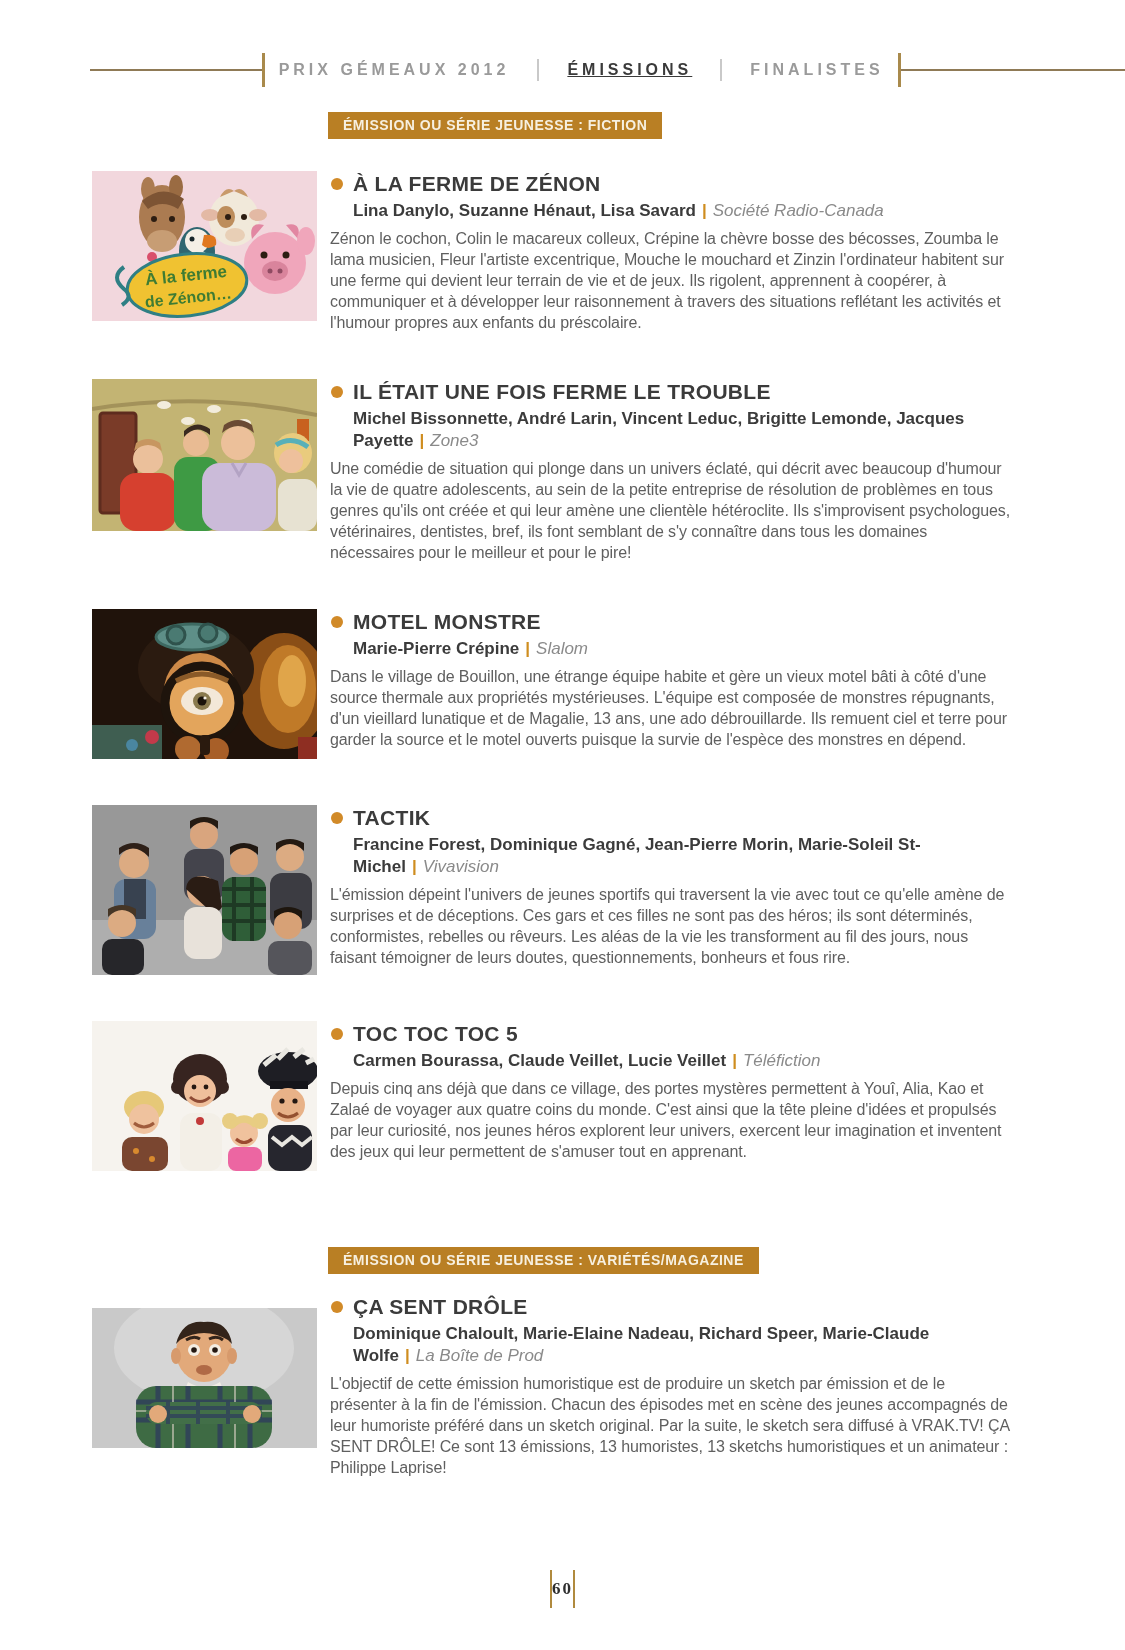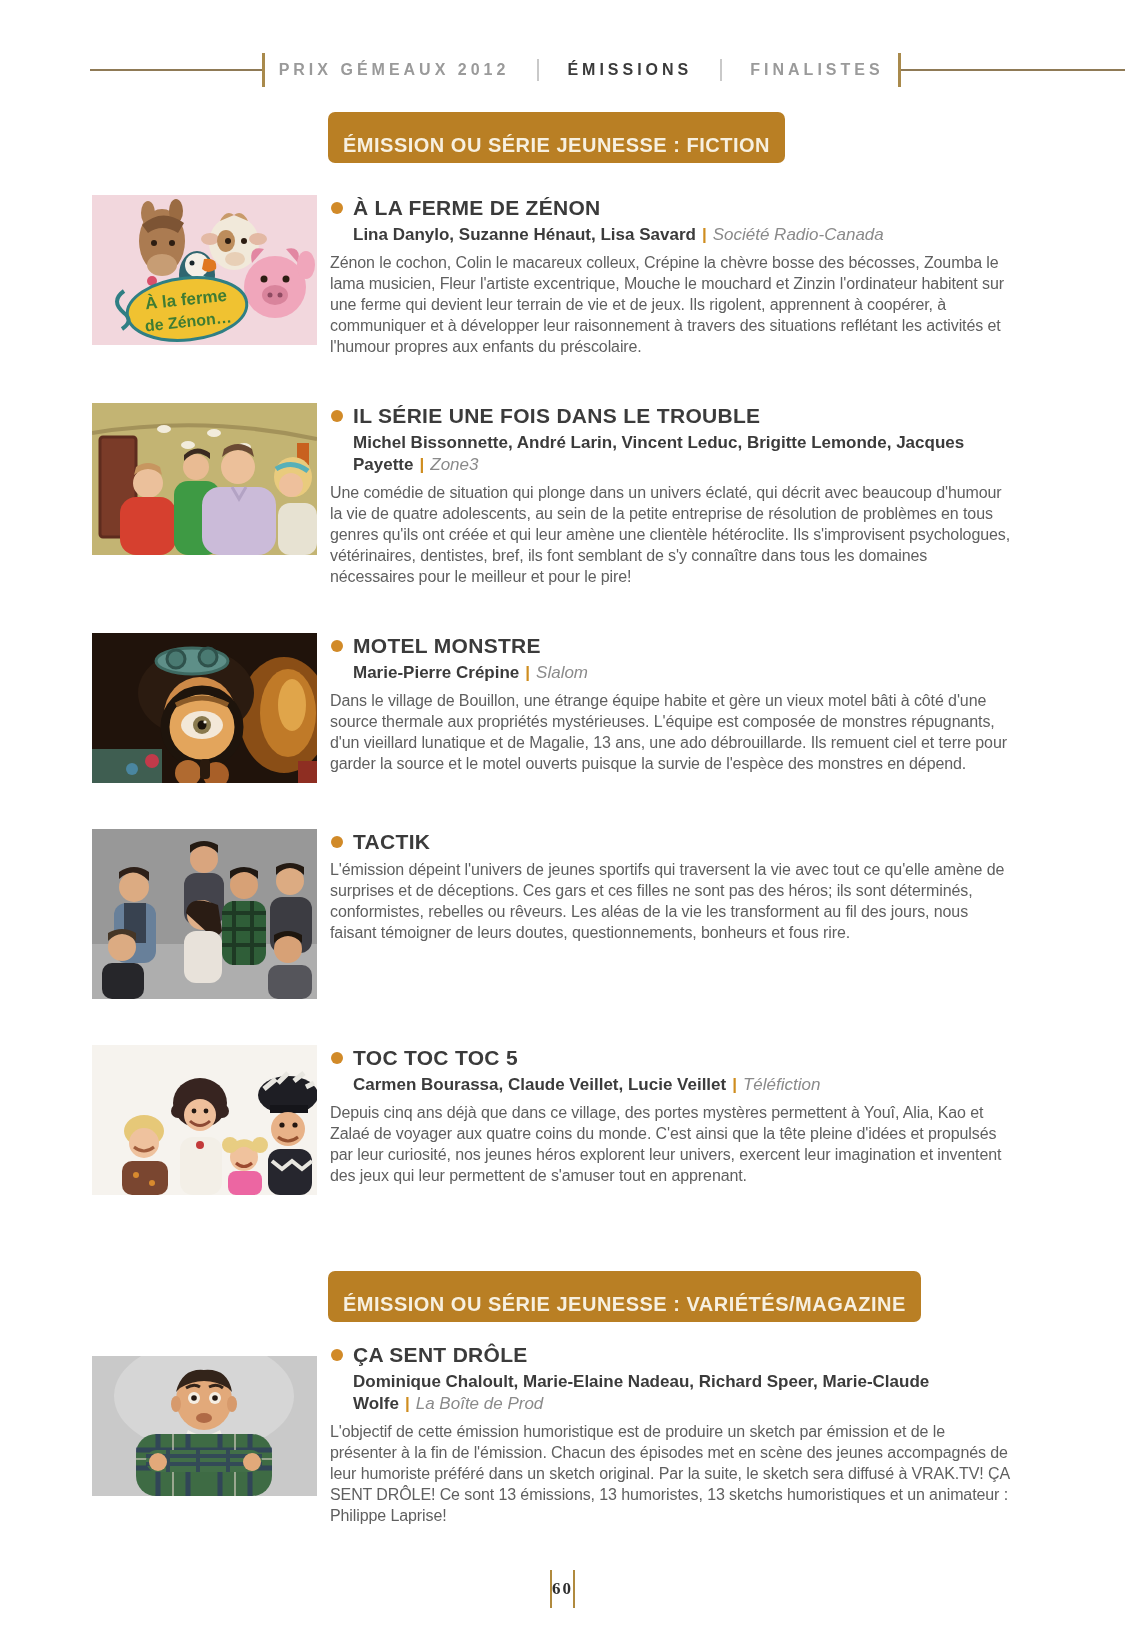--- a/index.html
+++ b/index.html
@@ -15,27 +15,27 @@
   .pg-header .rule{height:2px;background:#8f7a56;}
   .rule-left{width:205px;margin-left:90px;}
   .rule-right{width:268px;}
   .hdr-group{display:flex;align-items:center;height:34px;}
   .hdr-bar{width:3px;height:34px;background:#a98a4c;}
   .hdr-sep{width:2px;height:22px;background:#c9c9c9;margin:0 14px;}
   .hdr-label{
     font-size:16px;font-weight:bold;letter-spacing:4px;color:#9a9a9a;
     padding:0 14px;white-space:nowrap;
   }
-  .hdr-label.current{color:#3a3a3a;}
+  .hdr-label.current{color:#3a3a3a;text-decoration:underline;}
   
   .banner{
     display:inline-block;margin-left:328px;
     background:#b97f24;color:#f7f0e0;
-    font-size:20px;font-weight:bold;letter-spacing:.5px;
-    padding:22px 15px 6px 15px;white-space:nowrap;border-radius:7px;
+    font-size:14px;font-weight:bold;letter-spacing:.5px;
+    padding:5px 15px 6px 15px;white-space:nowrap;
   }
   .banner-1{margin-top:112px;}
   .banner-2{margin-top:30px;margin-bottom:20px;}
   
   .content{position:absolute;top:0;left:0;width:1125px;}
   .entries{margin-top:32px;}
   .entry{display:flex;margin:0 0 46px 92px;}
   .thumb{
     width:225px;flex:0 0 225px;margin-right:13px;
     line-height:0;
@@ -176,21 +176,21 @@
           <path d="M140 84 l7 12 l7 -12" fill="none" stroke="#b3a3c4" stroke-width="3"></path>
           <ellipse cx="201" cy="74" rx="19" ry="20" fill="#e9cb7d"></ellipse>
           <circle cx="199" cy="82" r="12" fill="#eec09c"></circle>
           <path d="M184 66 q16 -10 32 2" fill="none" stroke="#58b0b8" stroke-width="5"></path>
           <rect x="186" y="100" width="39" height="52" rx="12" fill="#e7e2d2"></rect>
         </svg>
       </div>
       <div class="entry-text">
         <div class="title-row">
           <span class="bullet"></span>
-          <h3 class="entry-title">IL SÉRIE UNE FOIS DANS LE TROUBLE</h3>
+          <h3 class="entry-title">IL ÉTAIT UNE FOIS FERME LE TROUBLE</h3>
         </div>
         <div class="credits"><span>Michel Bissonnette, André Larin, Vincent Leduc, Brigitte Lemonde, Jacques Payette</span><span class="pipe">|</span><span class="company">Zone3</span></div>
         <p class="desc">Une comédie de situation qui plonge dans un univers éclaté, qui décrit avec beaucoup d'humour la vie de quatre adolescents, au sein de la petite entreprise de résolution de problèmes en tous genres qu'ils ont créée et qui leur amène une clientèle hétéroclite. Ils s'improvisent psychologues, vétérinaires, dentistes, bref, ils font semblant de s'y connaître dans tous les domaines nécessaires pour le meilleur et pour le pire!</p>
       </div>
     </div>
 
     <div class="entry">
       <div class="thumb">
         <svg width="225" height="150" viewBox="0 0 225 150">
           <rect width="225" height="150" fill="#20130b"></rect>
@@ -255,20 +255,21 @@
           <circle cx="196" cy="120" r="14" fill="#d7a176"></circle>
           <path d="M182 114 q14 -14 28 0 l0 -8 q-14 -8 -28 0 z" fill="#1e160e"></path>
           <rect x="176" y="136" width="44" height="34" rx="10" fill="#55555b"></rect>
         </svg>
       </div>
       <div class="entry-text">
         <div class="title-row">
           <span class="bullet"></span>
           <h3 class="entry-title">TACTIK</h3>
         </div>
+        <div class="credits"><span>Francine Forest, Dominique Gagné, Jean-Pierre Morin, Marie-Soleil St-Michel</span><span class="pipe">|</span><span class="company">Vivavision</span></div>
         <p class="desc">L'émission dépeint l'univers de jeunes sportifs qui traversent la vie avec tout ce qu'elle amène de surprises et de déceptions. Ces gars et ces filles ne sont pas des héros; ils sont déterminés, conformistes, rebelles ou rêveurs. Les aléas de la vie les transforment au fil des jours, nous faisant témoigner de leurs doutes, questionnements, bonheurs et fous rire.</p>
       </div>
     </div>
 
     <div class="entry">
       <div class="thumb">
         <svg width="225" height="150" viewBox="0 0 225 150">
           <rect width="225" height="150" fill="#f6f3ee"></rect>
           <ellipse cx="52" cy="86" rx="20" ry="16" fill="#e6c878"></ellipse>
           <circle cx="52" cy="98" r="15" fill="#efc29e"></circle>

